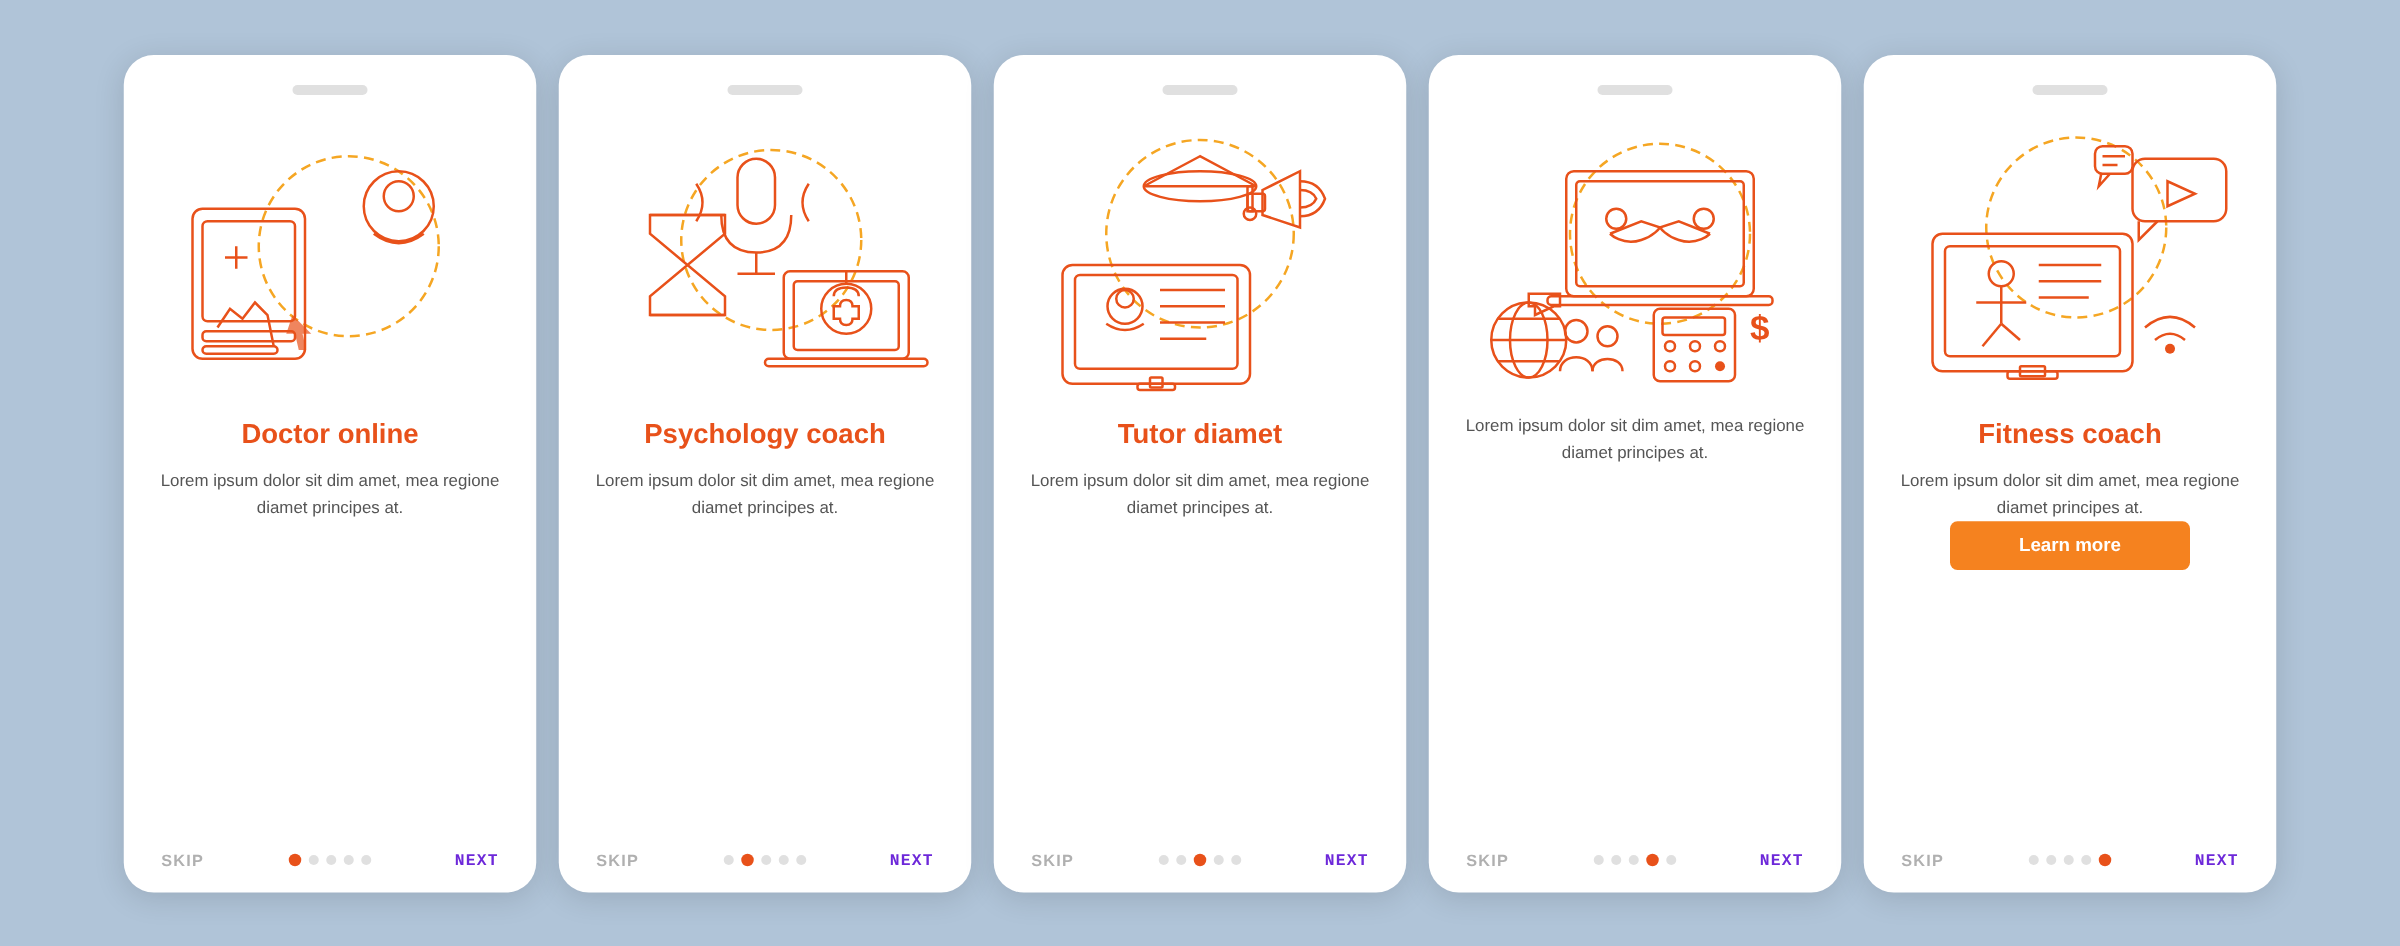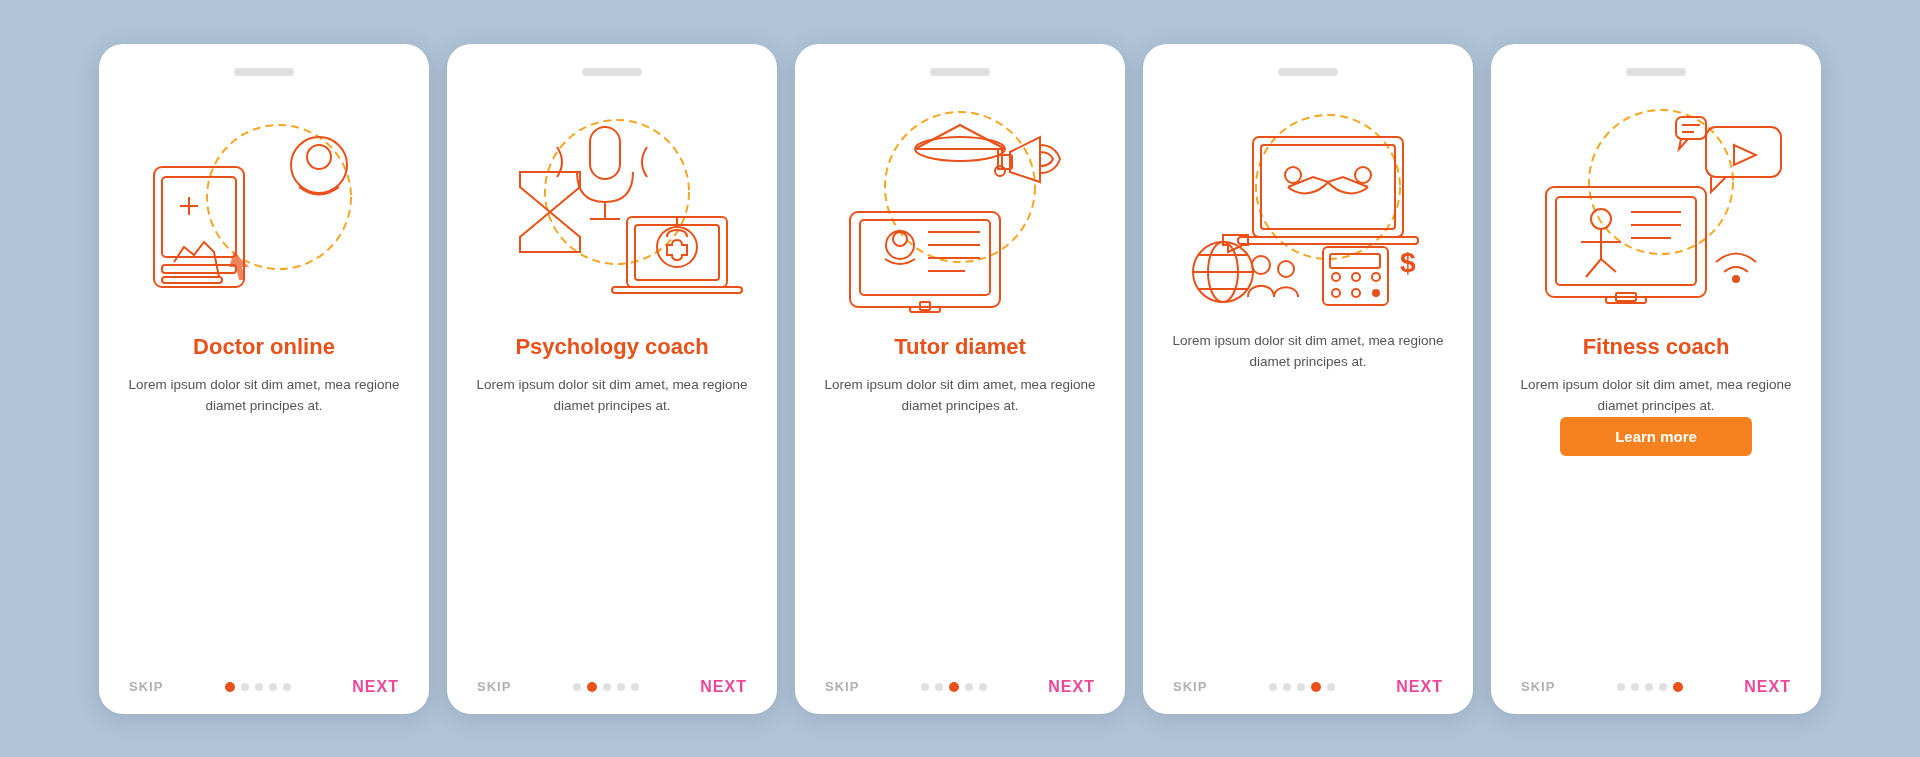--- a/index.html
+++ b/index.html
@@ -84,25 +84,26 @@
       padding: 0 10px;
       margin-top: auto;
     }
     .footer-skip {
       font-size: 13px;
       color: #b0b0b0;
       font-weight: bold;
       letter-spacing: 1px;
     }
     .footer-next {
-      font-size: 16px;
-      color: #ec4899;
+      font-size: 13px;
+      color: #6d28d9;
       font-weight: bold;
       letter-spacing: 1px;
       cursor: pointer;
+      font-family: Liberation Mono, monospace;
     }
     .dots {
       display: flex;
       gap: 6px;
       align-items: center;
     }
     .dot {
       width: 8px;
       height: 8px;
       border-radius: 50%;

